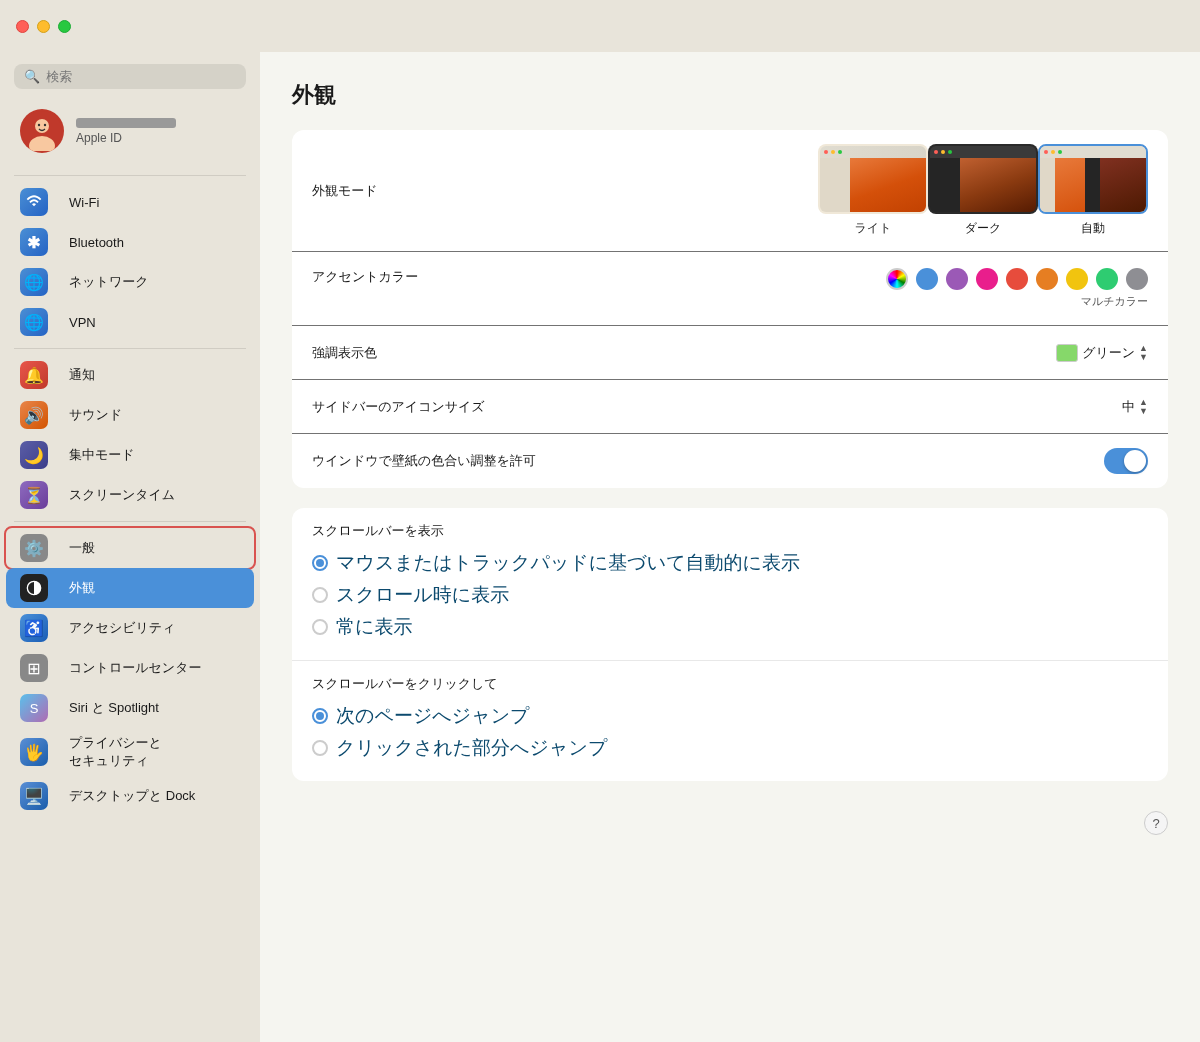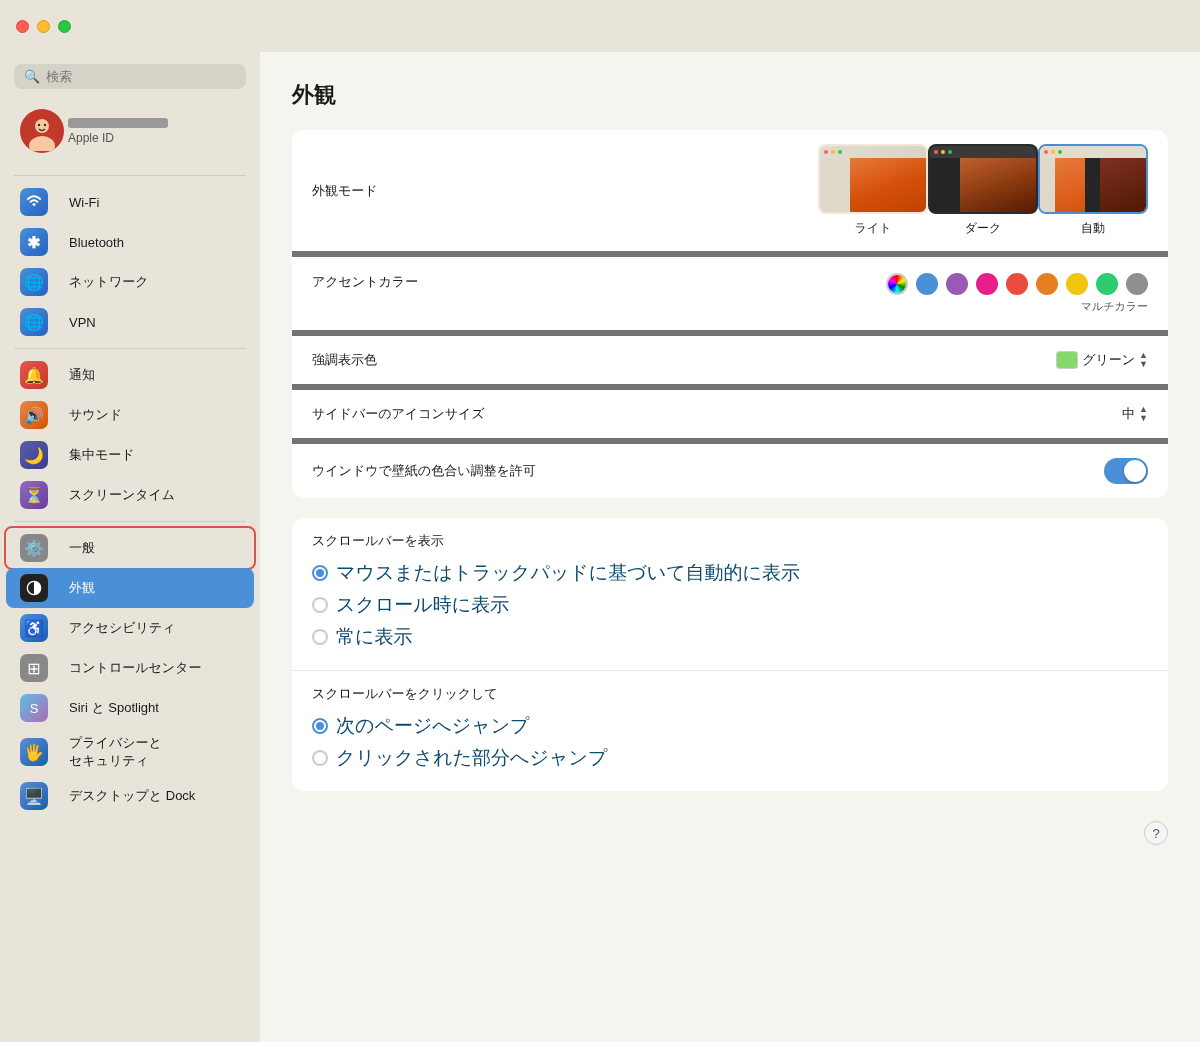--- a/index.html
+++ b/index.html
@@ -117,21 +117,21 @@
     .icon-accessibility { background: linear-gradient(135deg, #4a90d9, #1a5db5); }
     .icon-controlcenter { background: #888; }
     .icon-siri { background: linear-gradient(135deg, #5bc0eb, #b06ab3); }
     .icon-privacy { background: linear-gradient(135deg, #5a8fd5, #1a5dab); }
     .icon-desktop { background: linear-gradient(135deg, #5a8fd5, #1a5dab); }
 
     .apple-id-item {
       display: flex;
       align-items: center;
       padding: 8px 14px;
-      gap: 4px;
+      gap: 12px;
       cursor: pointer;
       margin: 0 6px 8px 6px;
     }
     .avatar {
       width: 44px; height: 44px;
       border-radius: 50%;
       background: #c0392b;
       display: flex;
       align-items: center;
       justify-content: center;
@@ -186,21 +186,21 @@
       border-radius: 12px;
       padding: 0;
       margin-bottom: 20px;
       overflow: hidden;
     }
 
     .section-row {
       display: flex;
       align-items: center;
       padding: 14px 20px;
-      border-bottom: 6px solid #737373;
+      border-bottom: 1px solid #737373;
       min-height: 54px;
     }
     .section-row:last-child {
       border-bottom: none;
     }
 
     .row-label {
       font-size: 13px;
       color: #1a1a1a;
       min-width: 200px;

